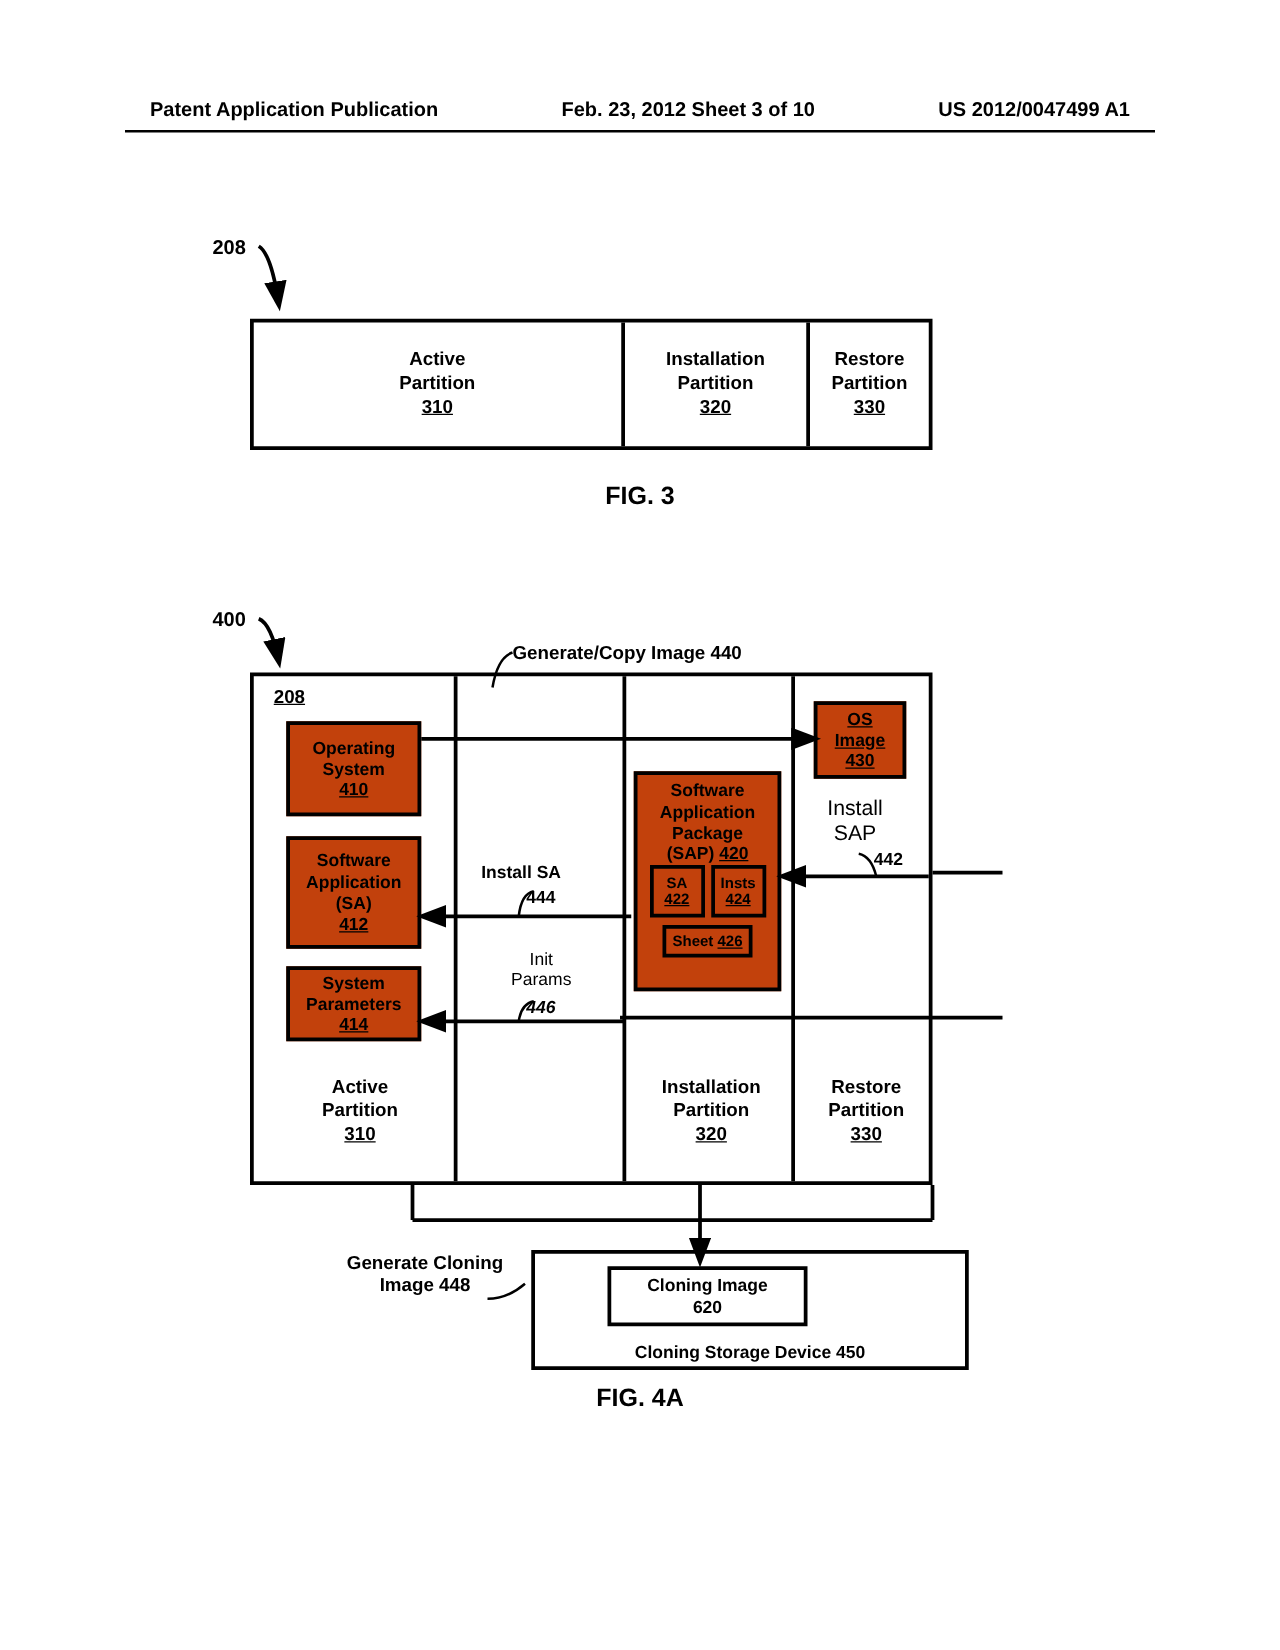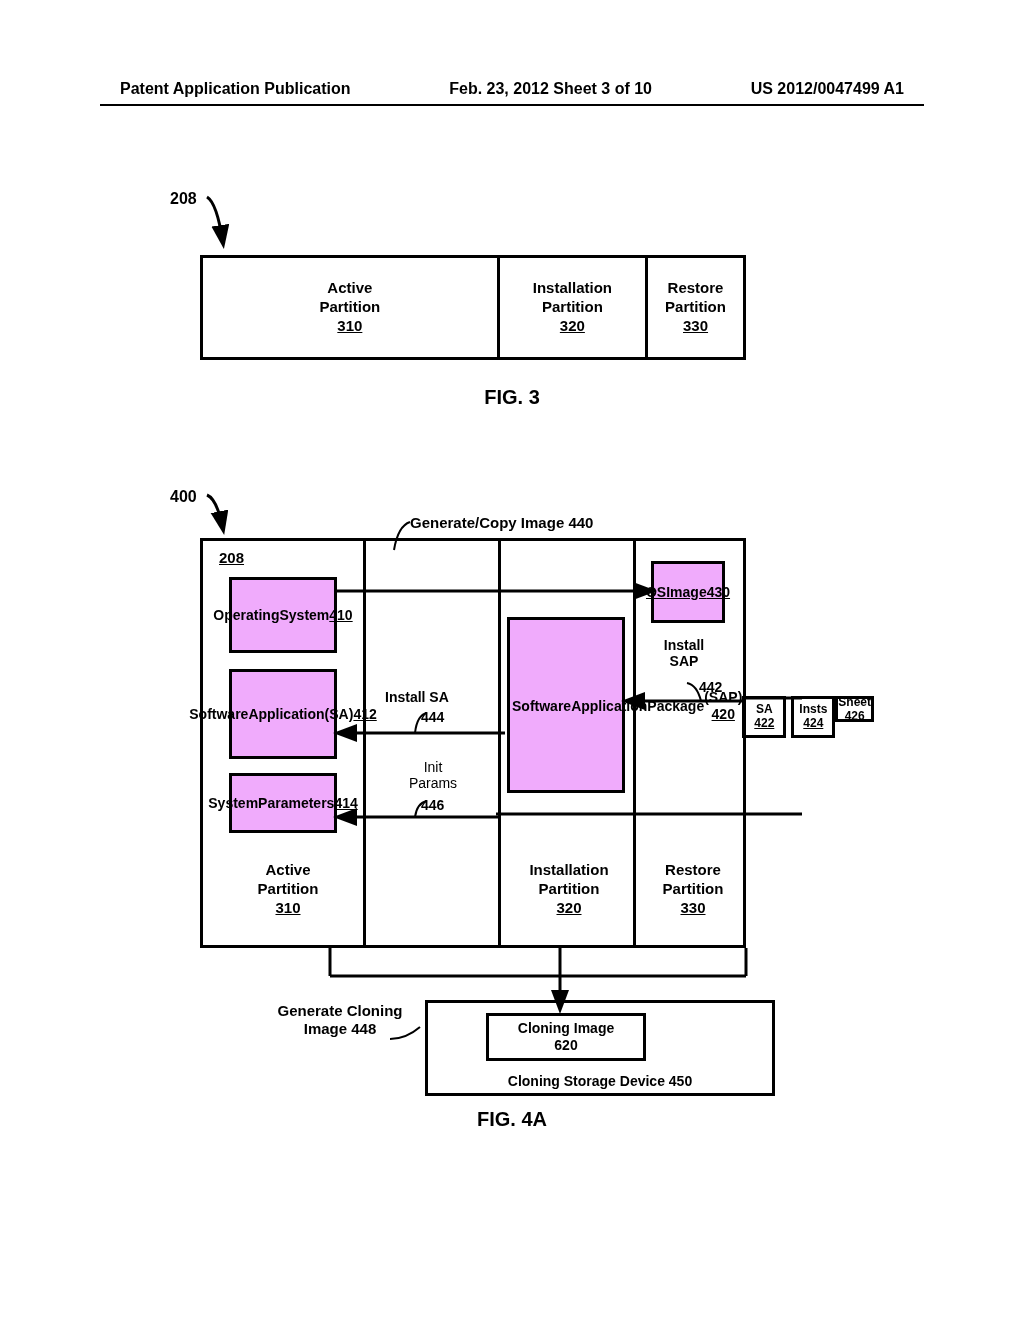--- a/index.html
+++ b/index.html
@@ -100,50 +100,50 @@
   .fig4-v1 { position:absolute; left:160px; top:0; bottom:0; width:3px; background:#000; }
   .fig4-v2 { position:absolute; left:295px; top:0; bottom:0; width:3px; background:#000; }
   .fig4-v3 { position:absolute; left:430px; top:0; bottom:0; width:3px; background:#000; }
   .ref208 {
     position: absolute; left: 16px; top: 8px;
     font-weight: bold; font-size: 15px; text-decoration: underline;
   }
   .box {
     position: absolute;
     border: 3px solid #000;
-    background: #f0abfc;
+    background: #c2410c;
     font-weight: bold;
     font-size: 14px;
     text-align: center;
-    display: flex; align-items: center; justify-content: center;
+    display: flex; flex-direction: column; align-items: center; justify-content: center;
     line-height: 1.2;
     padding: 2px;
   }
   .box .num, .uline { text-decoration: underline; }
   .os-box   { left: 26px; top: 36px; width: 108px; height: 76px; }
   .sa-box   { left: 26px; top: 128px; width: 108px; height: 90px; }
   .sp-box   { left: 26px; top: 232px; width: 108px; height: 60px; }
 
   .sap-box  { left: 304px; top: 76px; width: 118px; height: 176px; justify-content: flex-start; padding-top:4px;}
-  .sap-inner { display:flex; gap:5px; margin-top:21px; }
+  .sap-inner { display:flex; gap:5px; margin-top:1px; }
   .mini { border:3px solid #000; width:44px; height:42px; font-size:12px; font-weight:bold; display:flex; flex-direction:column; align-items:center; justify-content:center; line-height:1.1;}
   .data-mini { border:3px solid #000; height:26px; font-size:12px; font-weight:bold; display:flex; align-items:center; justify-content:center; margin-top:6px; width:72px;}
 
   .osimg-box { left: 448px; top: 20px; width: 74px; height: 62px; }
   .osimg-box span { text-decoration: underline; }
 
   .install-sa-txt { position:absolute; left:182px; top:148px; font-weight:bold; font-size:14px; text-align:left; width:90px;}
   .install-sa-lbl { position:absolute; left:218px; top:168px; font-weight:bold; font-size:14px;}
   .install-sa-lead { position:absolute; left:210px; top:170px; }
 
   .init-txt { position:absolute; left:195px; top:218px; font-weight:normal; font-size:14px; text-align:center; width:70px;}
-  .init-lbl { position:absolute; left:218px; top:256px; font-weight:bold; font-size:14px;}
+  .init-lbl { position:absolute; left:218px; top:256px; font-weight:bold; font-size:14px;font-style:italic;}
   .init-lead { position:absolute; left:210px; top:258px; }
 
-  .install-sap-txt { position:absolute; left:446px; top:96px; font-weight:bold; font-size:14px; text-align:center; width:70px;}
+  .install-sap-txt { position:absolute; left:446px; top:96px; font-weight:normal; font-size:17px; text-align:center; width:70px;}
   .install-sap-lbl { position:absolute; left:496px; top:138px; font-weight:bold; font-size:14px;}
   .install-sap-lead { position:absolute; left:482px; top:140px; }
 
   .part-lbl { position:absolute; font-weight:bold; font-size:15px; text-align:center; line-height:1.25;}
   .ap-lbl { left:20px; top:320px; width:130px;}
   .ip-lbl { left:310px; top:320px; width:112px;}
   .rp-lbl { left:440px; top:320px; width:100px;}
 
   
   .arrow-line { stroke:#000; stroke-width:3; fill:none; }

